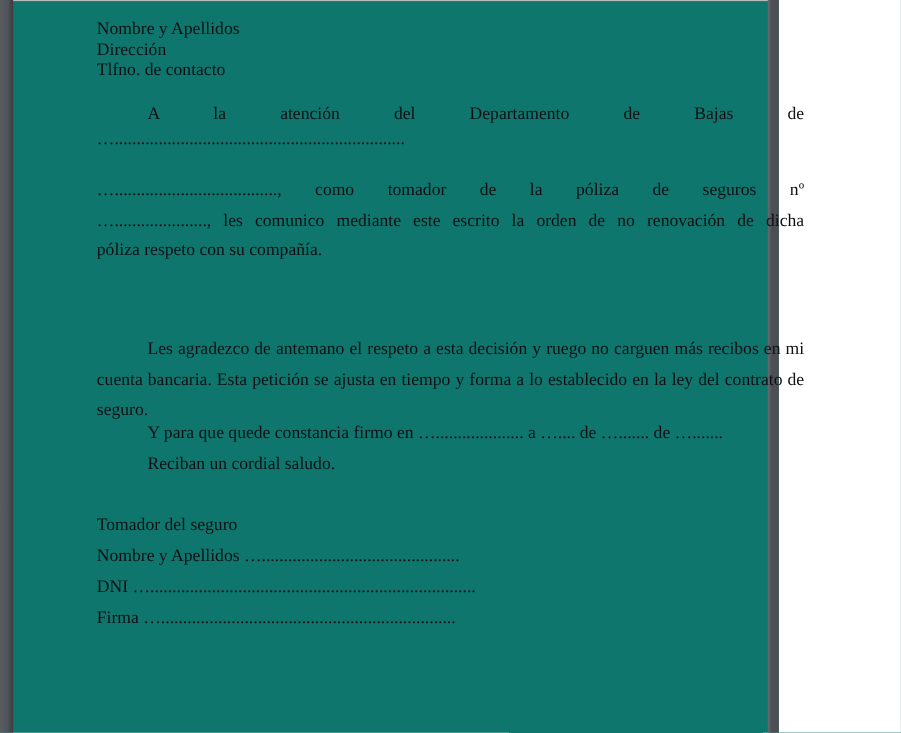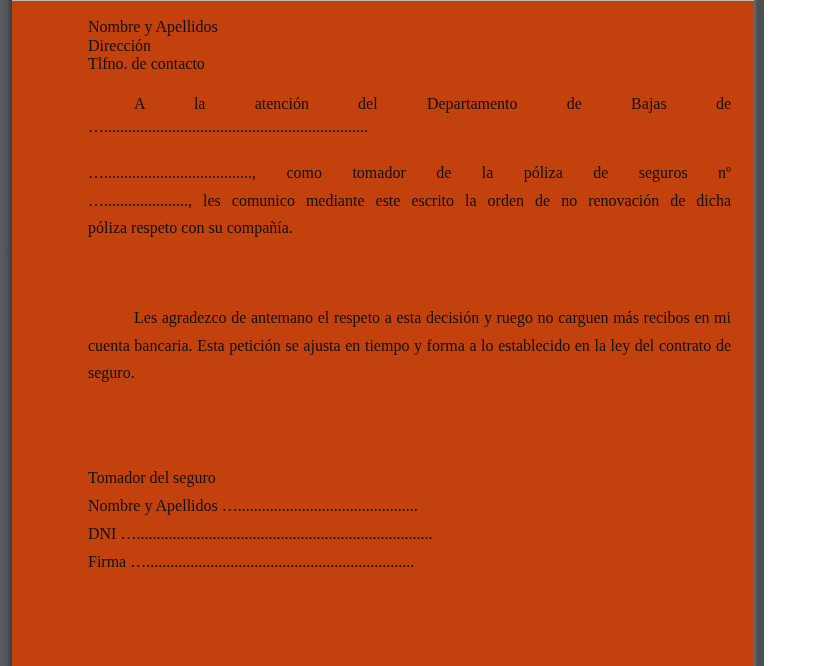--- a/index.html
+++ b/index.html
@@ -4,23 +4,23 @@
 <style>
   * { margin: 0; padding: 0; box-sizing: border-box; }
   html, body { width: 819px; height: 666px; }
   body {
     font-family: "Liberation Serif", serif;
     background: #ffffff;
     overflow: hidden;
   }
   .screen {
     position: relative;
-    width: 764px;
+    width: 708px;
     height: 666px;
-    background: #c2410c;
+    background: #0f766e;
   }
   .strip {
     position: absolute;
     top: 0;
     height: 666px;
   }
   .strip-left {
     left: 0;
     width: 12px;
     background: linear-gradient(90deg, #595c60 0%, #515458 55%, #3a3d40 100%);
@@ -87,21 +87,23 @@
       <div class="line-j">…....................., les comunico mediante este escrito la orden de no renovación de dicha</div>
       <div>póliza respeto con su compañía.</div>
     </div>
 
     <div class="block para2">
       <div class="line-j indent">Les agradezco de antemano el respeto a esta decisión y ruego no carguen más recibos en mi</div>
       <div class="line-j">cuenta bancaria. Esta petición se ajusta en tiempo y forma a lo establecido en la ley del contrato de</div>
       <div>seguro.</div>
     </div>
 
+    <div class="block closing1 indent">Y para que quede constancia firmo en ….................... a ….... de …....... de ….......</div>
 
+    <div class="block closing2 indent">Reciban un cordial saludo.</div>
 
     <div class="block signature">
       <div>Tomador del seguro</div>
       <div>Nombre y Apellidos ….............................................</div>
       <div>DNI …..........................................................................</div>
       <div>Firma …...................................................................</div>
     </div>
 
   </div>
 </div>

